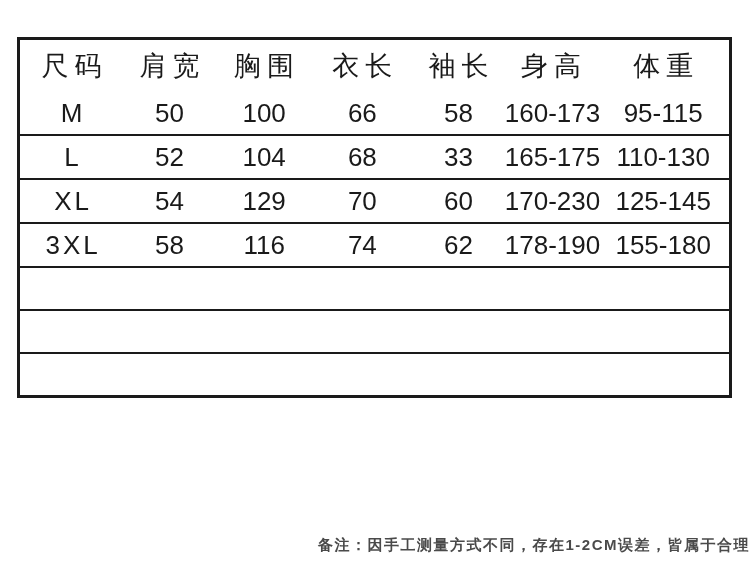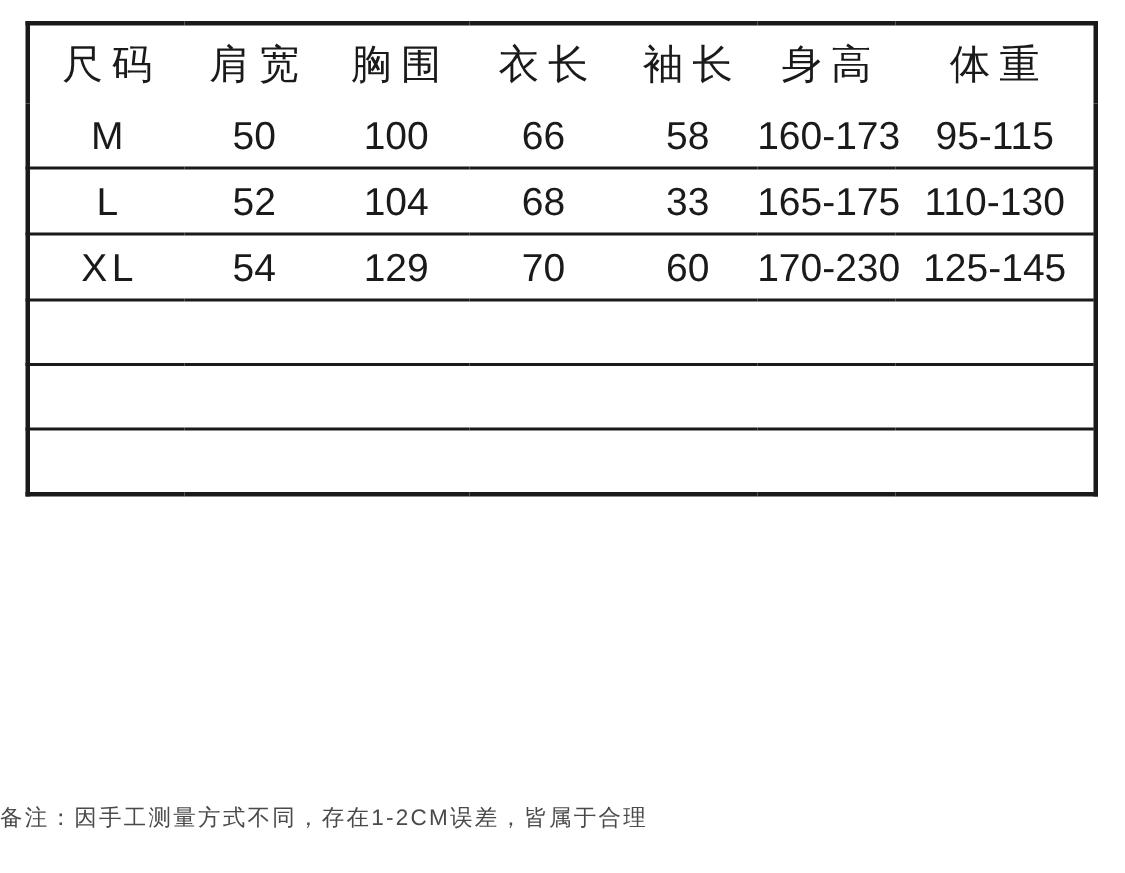--- a/index.html
+++ b/index.html
@@ -11,21 +11,21 @@
     width: 750px;
     height: 582px;
     position: relative;
     font-family: "Liberation Sans", sans-serif;
     color: #1a1a1a;
     overflow: hidden;
   }
   .size-table {
     position: absolute;
     left: 17px;
-    top: 14px;
+    top: 37px;
     width: 715px;
     border-collapse: collapse;
     table-layout: fixed;
     border: 3px solid #1a1a1a;
   }
   .size-table tr {
     border-bottom: 2px solid #1a1a1a;
   }
   .size-table tr:last-child {
     border-bottom: none;
@@ -55,24 +55,25 @@
     text-indent: 3px;
   }
   .size-table tr[data-name="empty-row"] td {
     height: 41px;
   }
   .note {
     position: absolute;
     left: 0;
     top: 536px;
     width: 750px;
-    text-align: left;
+    text-align: right;
     font-size: 15px;
     letter-spacing: 1.5px;
     color: #4a4a4a;
+    font-weight: bold;
   }
 </style>
 </head>
 <body>
 
 <table class="size-table" data-name="size-chart-table">
   <colgroup>
     <col style="width:14.7%">
     <col style="width:13.0%">
     <col style="width:13.6%">
@@ -113,20 +114,29 @@
       </tr>
       <tr data-name="table-row">
         <td data-name="size-cell">XL</td>
         <td data-name="value-cell">54</td>
         <td data-name="value-cell">129</td>
         <td data-name="value-cell">70</td>
         <td data-name="value-cell">60</td>
         <td data-name="value-cell">170-230</td>
         <td data-name="value-cell">125-145</td>
       </tr>
+      <tr data-name="table-row">
+        <td data-name="size-cell">3XL</td>
+        <td data-name="value-cell">58</td>
+        <td data-name="value-cell">116</td>
+        <td data-name="value-cell">74</td>
+        <td data-name="value-cell">62</td>
+        <td data-name="value-cell">178-190</td>
+        <td data-name="value-cell">155-180</td>
+      </tr>
       <tr data-name="empty-row">
         <td colspan="7" data-name="empty-cell"></td>
       </tr>
       <tr data-name="empty-row">
         <td colspan="7" data-name="empty-cell"></td>
       </tr>
       <tr data-name="empty-row">
         <td colspan="7" data-name="empty-cell"></td>
       </tr>
     </tbody>

